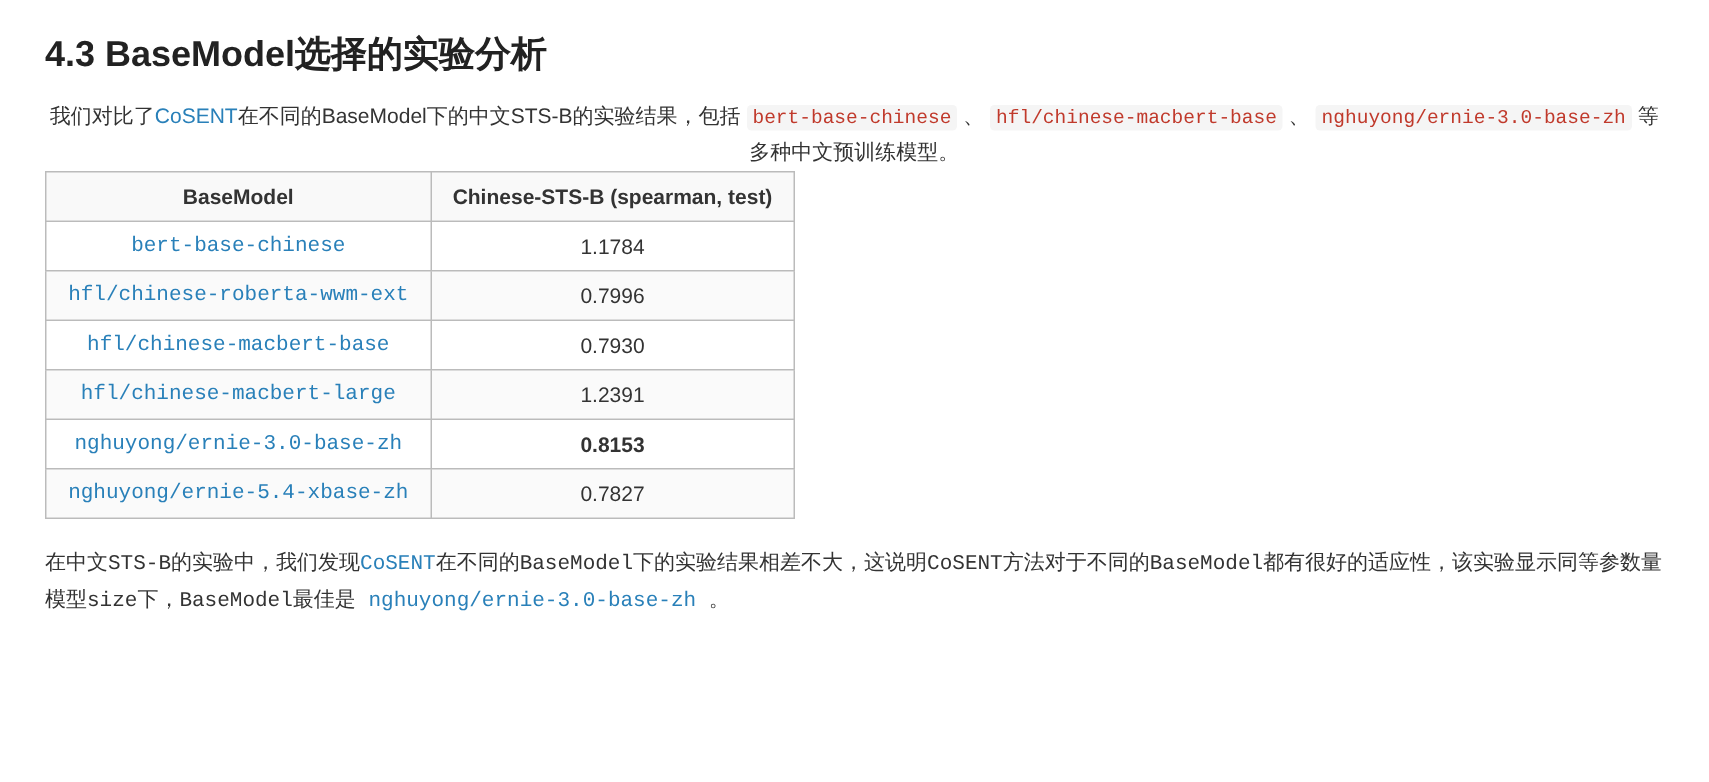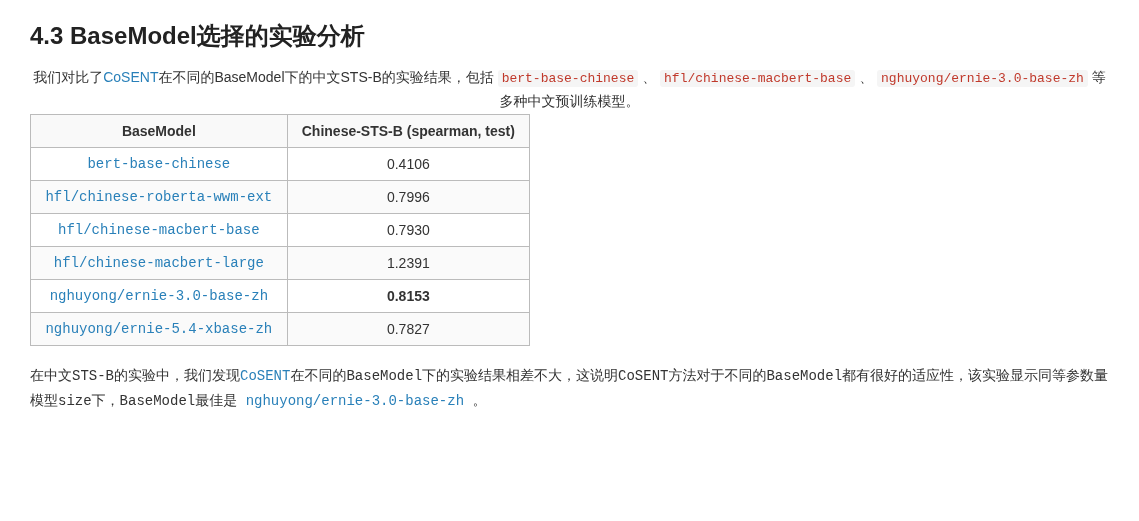--- a/index.html
+++ b/index.html
@@ -97,21 +97,21 @@
 <table>
   <thead>
     <tr>
       <th>BaseModel</th>
       <th>Chinese-STS-B (spearman, test)</th>
     </tr>
   </thead>
   <tbody id="table-body">
   <tr>
         <td>bert-base-chinese</td>
-        <td>0.4106</td>
+        <td>1.1784</td>
       </tr>
       <tr>
         <td>hfl/chinese-roberta-wwm-ext</td>
         <td>0.7996</td>
       </tr>
       <tr>
         <td>hfl/chinese-macbert-base</td>
         <td>0.7930</td>
       </tr>
       <tr>

